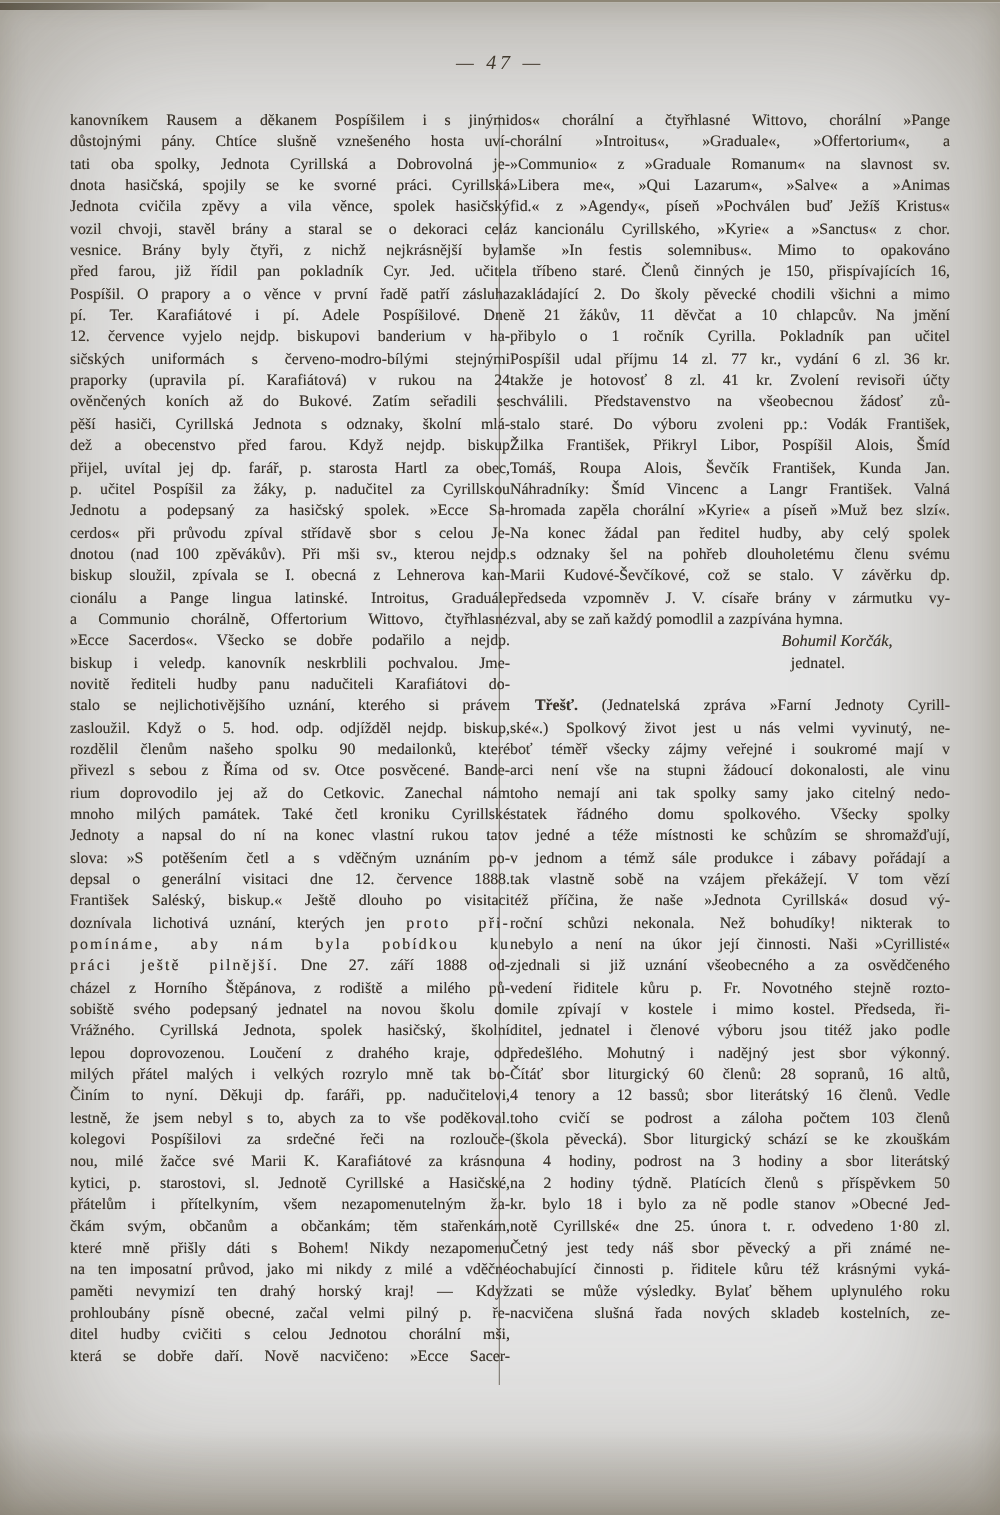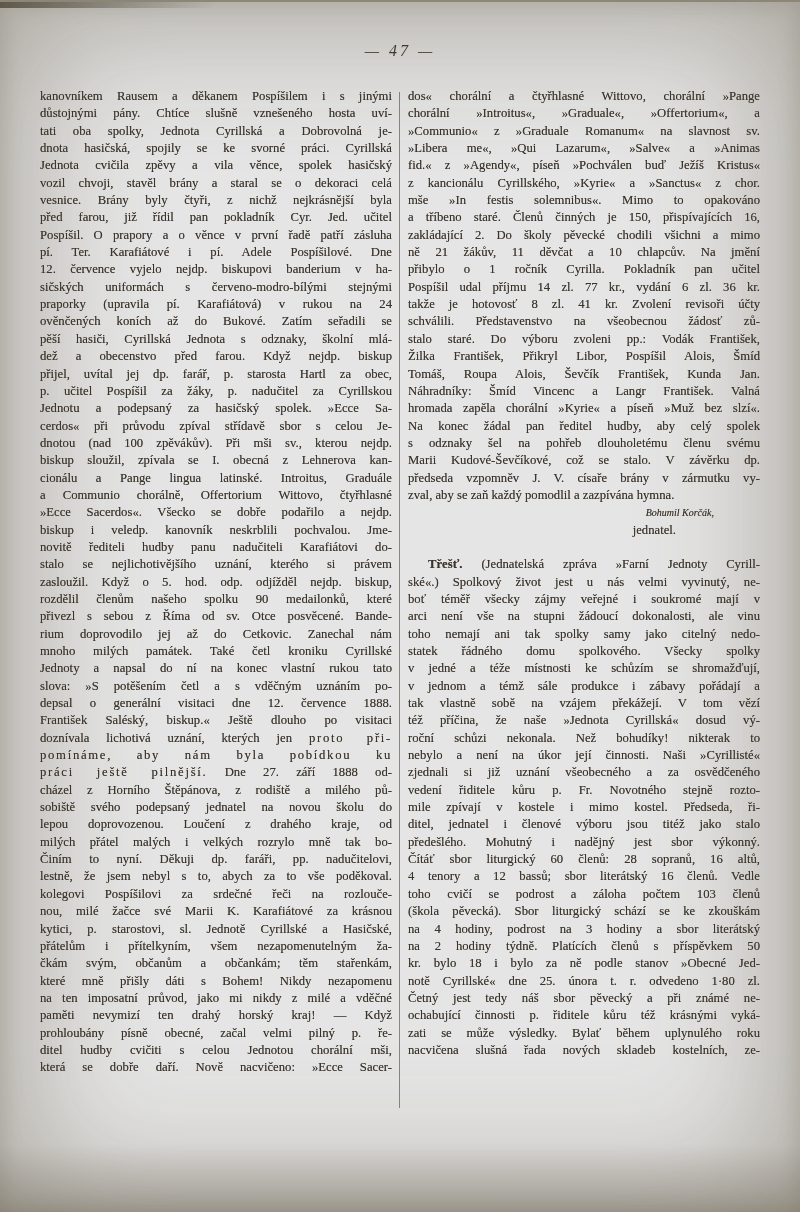--- a/index.html
+++ b/index.html
@@ -33,36 +33,36 @@
     text-align:center;
     font-size:16px;
     letter-spacing:3px;
     font-style:italic;
     color:#3f382d;
   }
   .col{
     position:absolute;top:86px;width:352px;
     font-size:12.7px;
   }
-  .col-left{left:40px;}
+  .col-left{left:56px;}
   .col-right{left:408px;}
   .divider{
     position:absolute;left:399px;top:90px;width:1px;height:1016px;
     background:rgba(62,54,40,.55);
   }
   .line{
     height:17.35px;line-height:17.35px;
     overflow:hidden;
     text-align:justify;
     text-align-last:justify;
     text-shadow:0 0 .5px rgba(56,49,40,.55);
   }
   .line.nj{text-align-last:left;}
   .line.ind{text-indent:20px;}
-  .line.sig1{text-align:right;text-align-last:right;padding-right:46px;font-size:10px;}
+  .line.sig1{text-align:right;text-align-last:right;padding-right:46px;font-size:13px;}
   .line.sig2{text-align:right;text-align-last:right;padding-right:84px;}
   .sp{letter-spacing:1.7px;word-spacing:4px;}
   .b{font-weight:bold;}
   .i{font-style:italic;}
 </style>
 </head>
 <body>
 
 <div class="page">
   <div class="page-number">— 47 —</div>
@@ -102,20 +102,21 @@
       <div class="line"><span>mnoho milých památek. Také četl kroniku Cyrillské</span></div>
       <div class="line"><span>Jednoty a napsal do ní na konec vlastní rukou tato</span></div>
       <div class="line"><span>slova: »S potěšením četl a s vděčným uznáním po-</span></div>
       <div class="line"><span>depsal o generální visitaci dne 12. července 1888.</span></div>
       <div class="line"><span>František Saléský, biskup.« Ještě dlouho po visitaci</span></div>
       <div class="line"><span>doznívala lichotivá uznání, kterých jen </span><span class="sp">proto při-</span></div>
       <div class="line"><span class="sp">pomínáme, aby nám byla pobídkou ku</span></div>
       <div class="line"><span class="sp">práci ještě pilnější.</span><span> Dne 27. září 1888 od-</span></div>
       <div class="line"><span>cházel z Horního Štěpánova, z rodiště a milého pů-</span></div>
       <div class="line"><span>sobiště svého podepsaný jednatel na novou školu do</span></div>
+      <div class="line"><span>Vrážného. Cyrillská Jednota, spolek hasičský, školní</span></div>
       <div class="line"><span>lepou doprovozenou. Loučení z drahého kraje, od</span></div>
       <div class="line"><span>milých přátel malých i velkých rozrylo mně tak bo-</span></div>
       <div class="line"><span>Činím to nyní. Děkuji dp. faráři, pp. nadučitelovi,</span></div>
       <div class="line"><span>lestně, že jsem nebyl s to, abych za to vše poděkoval.</span></div>
       <div class="line"><span>kolegovi Pospíšilovi za srdečné řeči na rozlouče-</span></div>
       <div class="line"><span>nou, milé žačce své Marii K. Karafiátové za krásnou</span></div>
       <div class="line"><span>kytici, p. starostovi, sl. Jednotě Cyrillské a Hasičské,</span></div>
       <div class="line"><span>přátelům i přítelkyním, všem nezapomenutelným ža-</span></div>
       <div class="line"><span>čkám svým, občanům a občankám; těm stařenkám,</span></div>
       <div class="line"><span>které mně přišly dáti s Bohem! Nikdy nezapomenu</span></div>
@@ -162,21 +163,21 @@
       <div class="line"><span>statek řádného domu spolkového. Všecky spolky</span></div>
       <div class="line"><span>v jedné a téže místnosti ke schůzím se shromažďují,</span></div>
       <div class="line"><span>v jednom a témž sále produkce i zábavy pořádají a</span></div>
       <div class="line"><span>tak vlastně sobě na vzájem překážejí. V tom vězí</span></div>
       <div class="line"><span>též příčina, že naše »Jednota Cyrillská« dosud vý-</span></div>
       <div class="line"><span>roční schůzi nekonala. Než bohudíky! nikterak to</span></div>
       <div class="line"><span>nebylo a není na úkor její činnosti. Naši »Cyrillisté«</span></div>
       <div class="line"><span>zjednali si již uznání všeobecného a za osvědčeného</span></div>
       <div class="line"><span>vedení řiditele kůru p. Fr. Novotného stejně rozto-</span></div>
       <div class="line"><span>mile zpívají v kostele i mimo kostel. Předseda, ři-</span></div>
-      <div class="line"><span>ditel, jednatel i členové výboru jsou titéž jako stalo</span></div>
+      <div class="line"><span>ditel, jednatel i členové výboru jsou titéž jako podle</span></div>
       <div class="line"><span>předešlého. Mohutný i nadějný jest sbor výkonný.</span></div>
       <div class="line"><span>Čítáť sbor liturgický 60 členů: 28 sopranů, 16 altů,</span></div>
       <div class="line"><span>4 tenory a 12 bassů; sbor literátský 16 členů. Vedle</span></div>
       <div class="line"><span>toho cvičí se podrost a záloha počtem 103 členů</span></div>
       <div class="line"><span>(škola pěvecká). Sbor liturgický schází se ke zkouškám</span></div>
       <div class="line"><span>na 4 hodiny, podrost na 3 hodiny a sbor literátský</span></div>
       <div class="line"><span>na 2 hodiny týdně. Platících členů s příspěvkem 50</span></div>
       <div class="line"><span>kr. bylo 18 i bylo za ně podle stanov »Obecné Jed-</span></div>
       <div class="line"><span>notě Cyrillské« dne 25. února t. r. odvedeno 1·80 zl.</span></div>
       <div class="line"><span>Četný jest tedy náš sbor pěvecký a při známé ne-</span></div>

